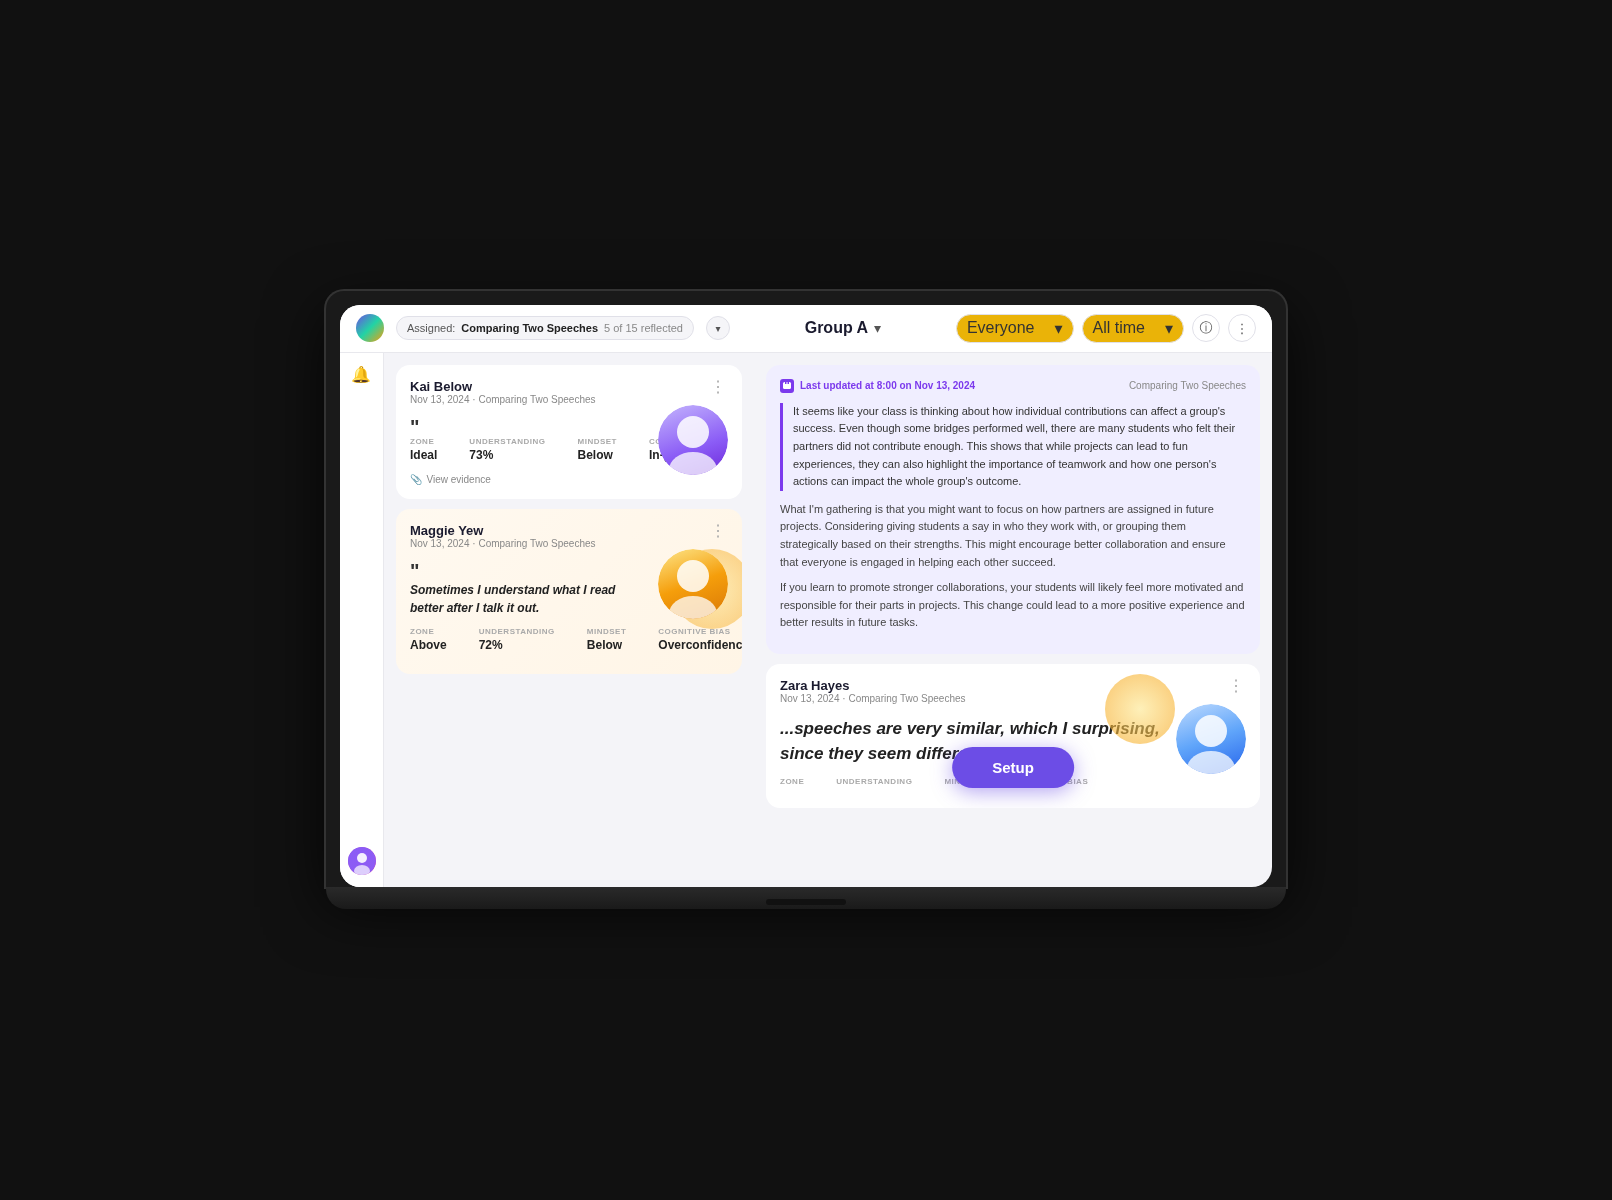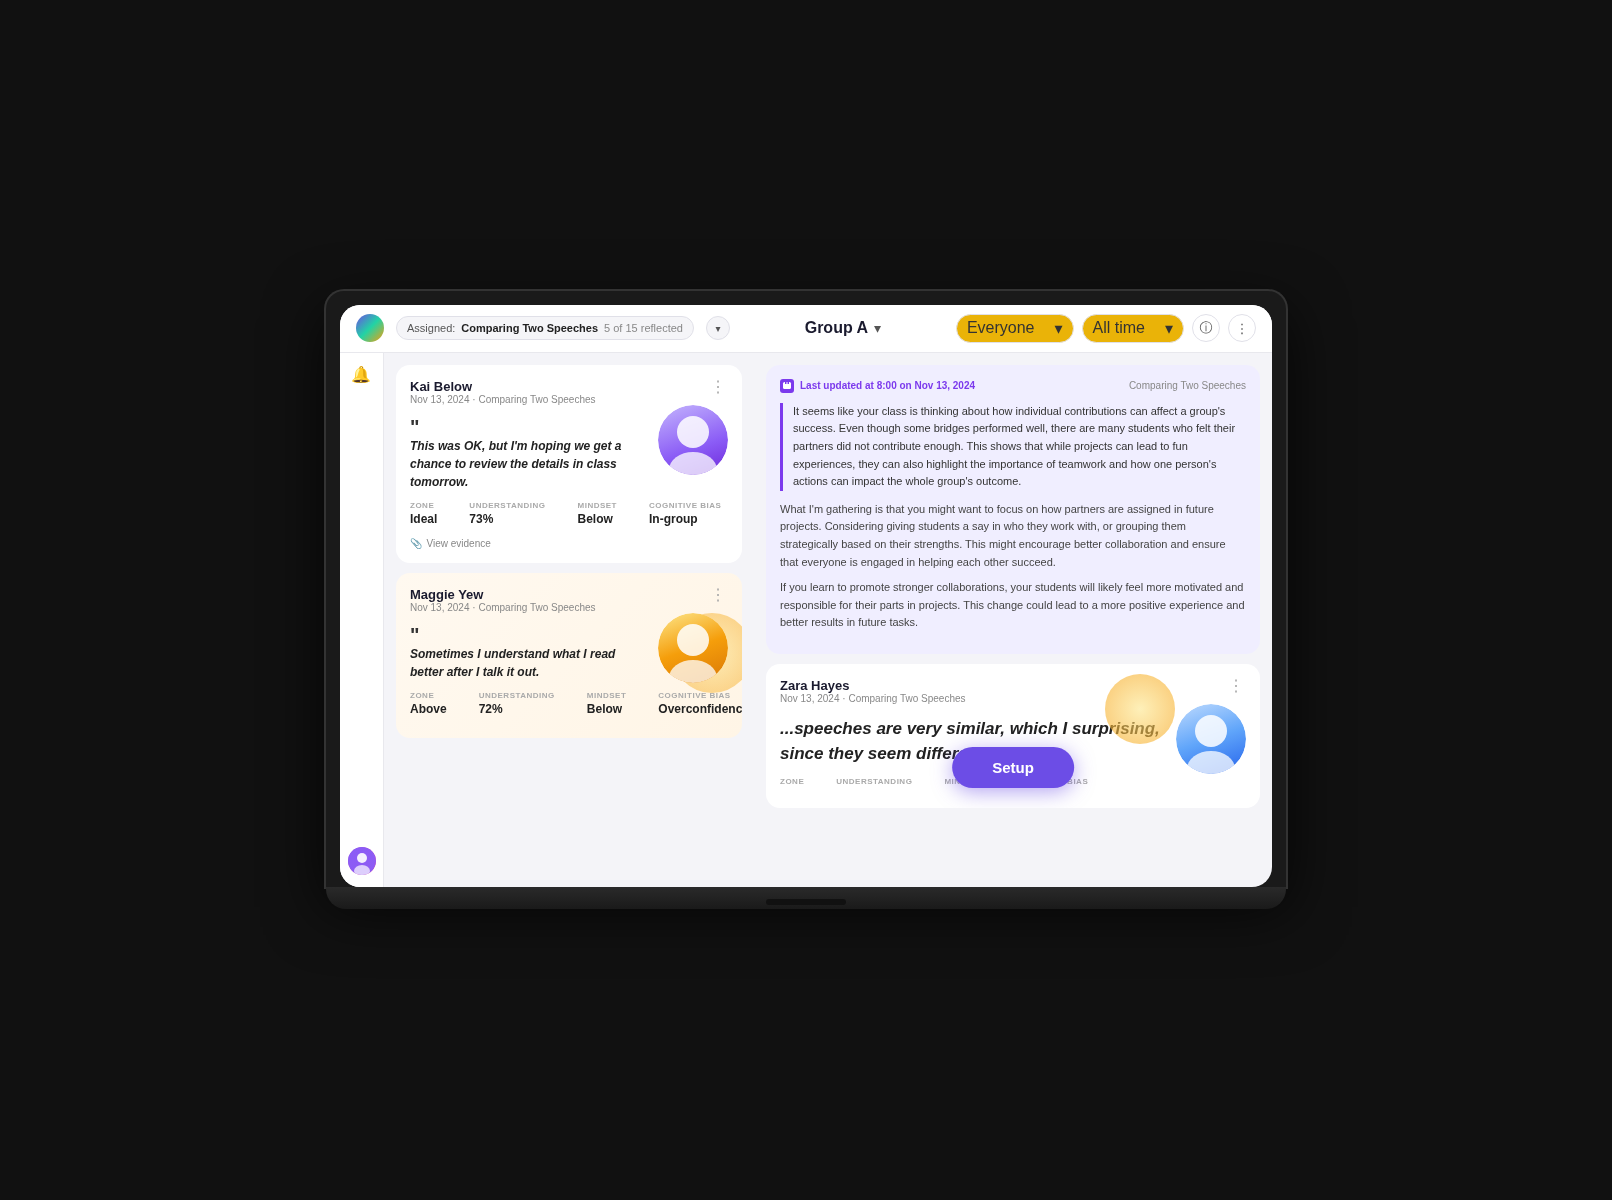--- a/index.html
+++ b/index.html
@@ -528,21 +528,20 @@
                   <div class="card-meta">
                     <span>Nov 13, 2024</span>
                     <span>·</span>
                     <span>Comparing Two Speeches</span>
                   </div>
                 </div>
                 <button class="more-btn">⋮</button>
               </div>
 
               <div class="quote-mark">"</div>
-              <div class="card-quote">This was OK, but I'm hoping we get a chance to review the details in class tomorrow.</div>
 
               <div class="card-avatar">
                 <div class="person-silhouette kai-bg">
                   <svg viewBox="0 0 70 70" width="70" height="70">
                     <circle cx="35" cy="27" r="16" fill="rgba(255,255,255,0.85)"></circle>
                     <ellipse cx="35" cy="65" rx="24" ry="18" fill="rgba(255,255,255,0.75)"></ellipse>
                   </svg>
                 </div>
               </div>
 

